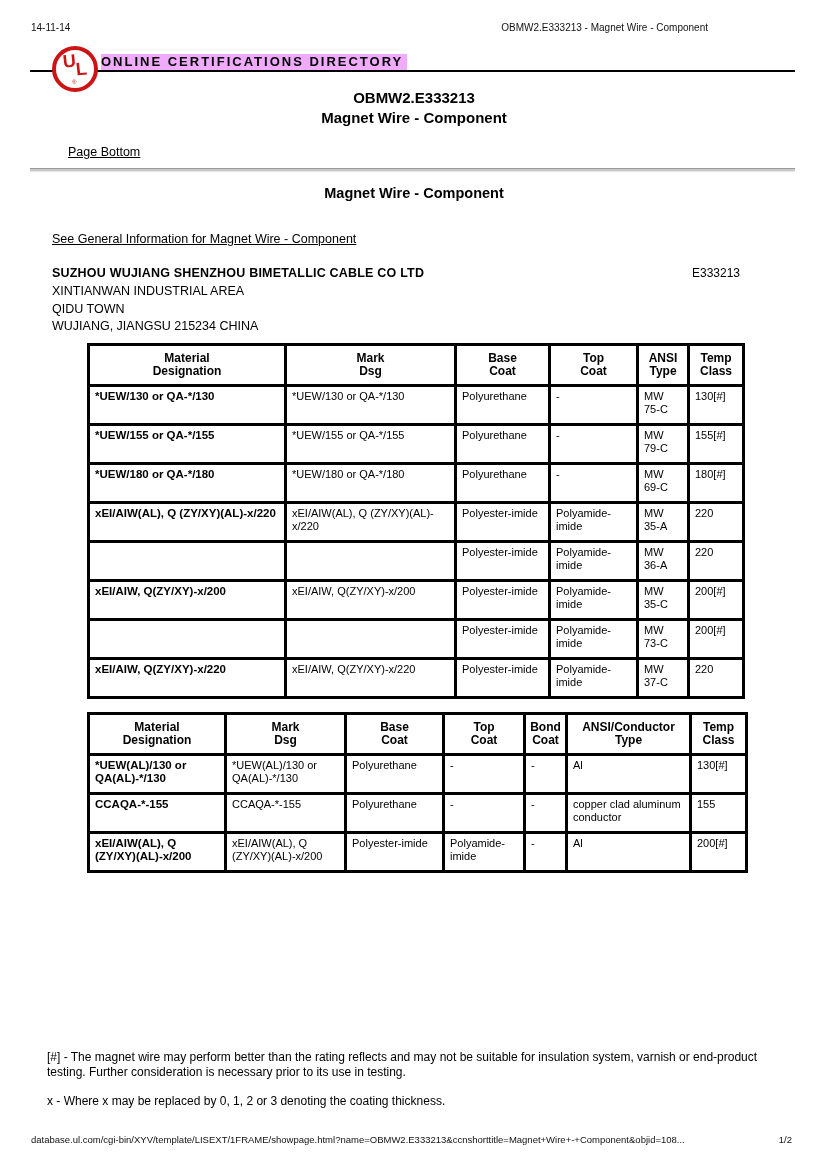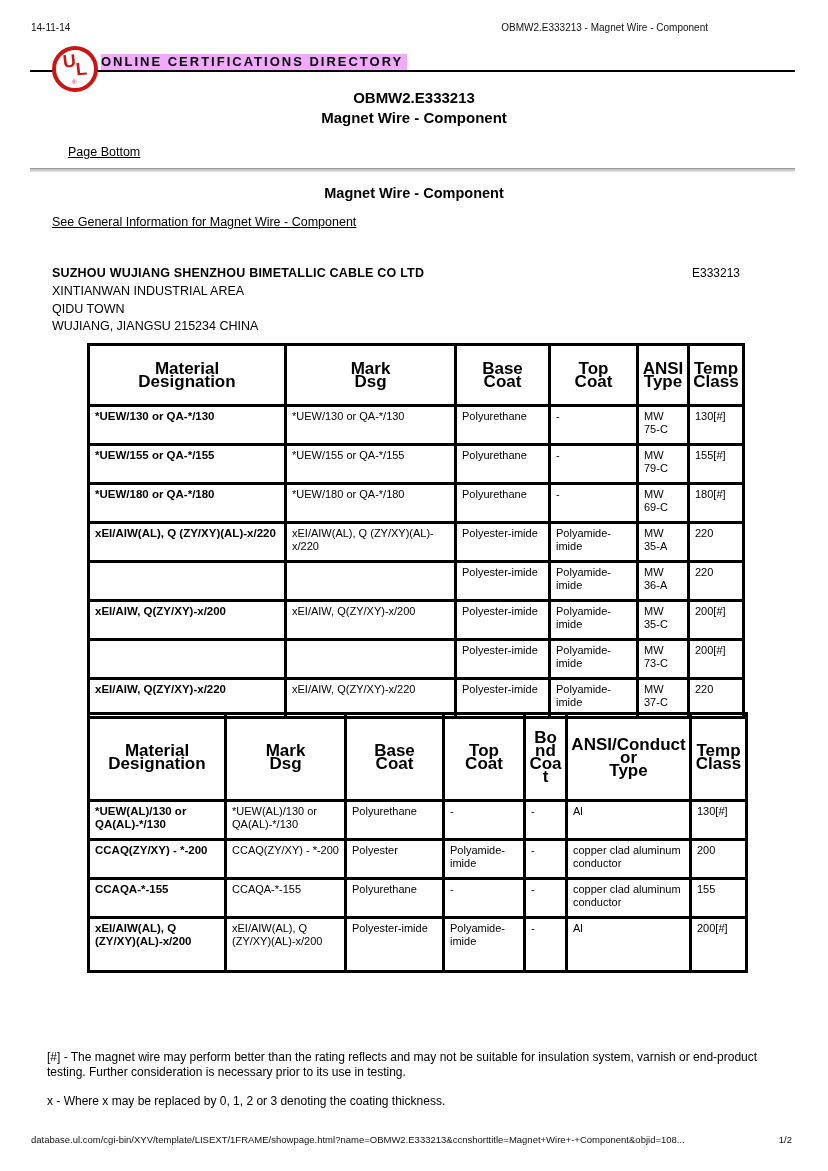--- a/index.html
+++ b/index.html
@@ -59,21 +59,21 @@
     position: absolute; top: 88px; left: 0; right: 0;
     text-align: center; font-weight: bold; font-size: 15px; line-height: 20px;
   }
   .section-title {
     position: absolute; top: 185px; left: 0; right: 0;
     text-align: center; font-weight: bold; font-size: 14.5px;
   }
   
   .link { color: #000; text-decoration: underline; cursor: pointer; }
   .page-bottom-link { position: absolute; top: 145px; left: 68px; font-size: 12.5px; }
-  .general-info-link { position: absolute; top: 215px; left: 52px; font-size: 12.5px; }
+  .general-info-link { position: absolute; top: 232px; left: 52px; font-size: 12.5px; }
   
   .gray-rule {
     position: absolute; top: 168px; left: 30px; right: 33px;
     height: 2px; background: #c9c9c9;
     border-top: 1px solid #9a9a9a; border-bottom: 1px solid #e6e6e6;
   }
   
   .company-block { position: absolute; top: 266px; left: 52px; right: 88px; font-size: 12.5px; }
   .company-row { display: flex; justify-content: space-between; align-items: baseline; }
   .company-name { font-weight: bold; letter-spacing: 0.2px; }
@@ -92,23 +92,23 @@
     vertical-align: top;
     text-align: left;
     line-height: 13px;
     overflow: hidden;
     word-wrap: break-word;
   }
   th {
     text-align: center;
     vertical-align: middle;
     white-space: pre-line;
-    font-size: 17px;
+    font-size: 12px;
     height: 36px;
-    padding: 16px 3px;
+    padding: 6px 3px;
   }
   td { height: 39px; }
   td:first-child { font-weight: bold; font-size: 11.5px; }
   #table1 { position: absolute; top: 343px; left: 87px; width: 655px; }
   #table1 th:nth-child(1) { width: 197px; }
   #table1 th:nth-child(2) { width: 170px; }
   #table1 th:nth-child(3) { width: 94px; }
   #table1 th:nth-child(4) { width: 88px; }
   #table1 th:nth-child(5) { width: 51px; }
   #table1 th:nth-child(6) { width: 55px; }
@@ -278,29 +278,20 @@
         <tr>
           <td>*UEW(AL)/130 or QA(AL)-*/130</td>
           <td>*UEW(AL)/130 or QA(AL)-*/130</td>
           <td>Polyurethane</td>
           <td>-</td>
           <td>-</td>
           <td>Al</td>
           <td>130[#]</td>
         </tr>
         <tr>
-          <td>CCAQ(ZY/XY) - *-200</td>
-          <td>CCAQ(ZY/XY) - *-200</td>
-          <td>Polyester</td>
-          <td>Polyamide-imide</td>
-          <td>-</td>
-          <td>copper clad aluminum conductor</td>
-          <td>200</td>
-        </tr>
-        <tr>
           <td>CCAQA-*-155</td>
           <td>CCAQA-*-155</td>
           <td>Polyurethane</td>
           <td>-</td>
           <td>-</td>
           <td>copper clad aluminum conductor</td>
           <td>155</td>
         </tr>
         <tr>
           <td>xEI/AIW(AL), Q (ZY/XY)(AL)-x/200</td>

